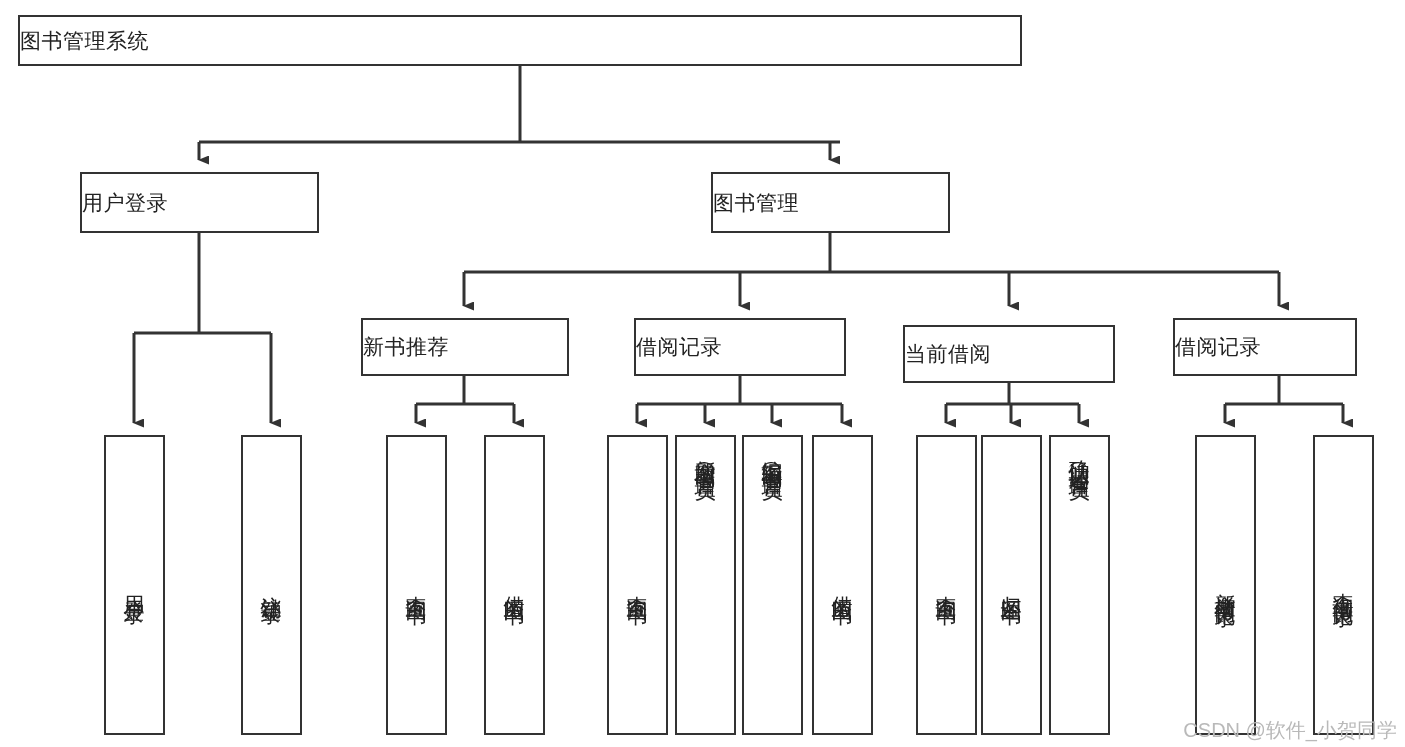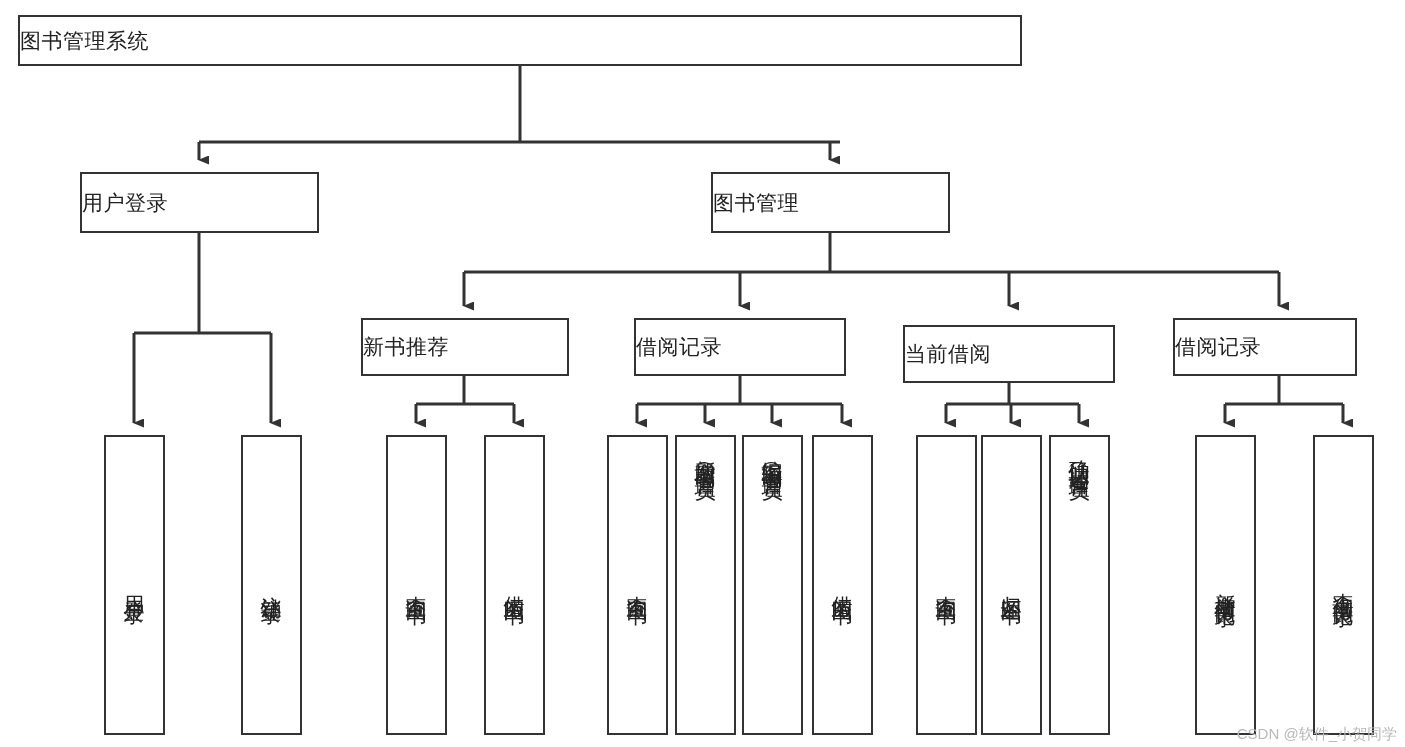--- a/index.html
+++ b/index.html
@@ -54,21 +54,21 @@
     writing-mode: vertical-rl;
     text-orientation: upright;
     letter-spacing: 3px;
     line-height: 1;
     white-space: nowrap;
   }
   #watermark {
     position: absolute;
     right: 8px;
     bottom: 3px;
-    font-size: 15px;
+    font-size: 20px;
     color: #b9b9b9;
     white-space: nowrap;
     pointer-events: none;
   }
 </style>
 </head>
 <body>
 
 <div id="canvas">
 

